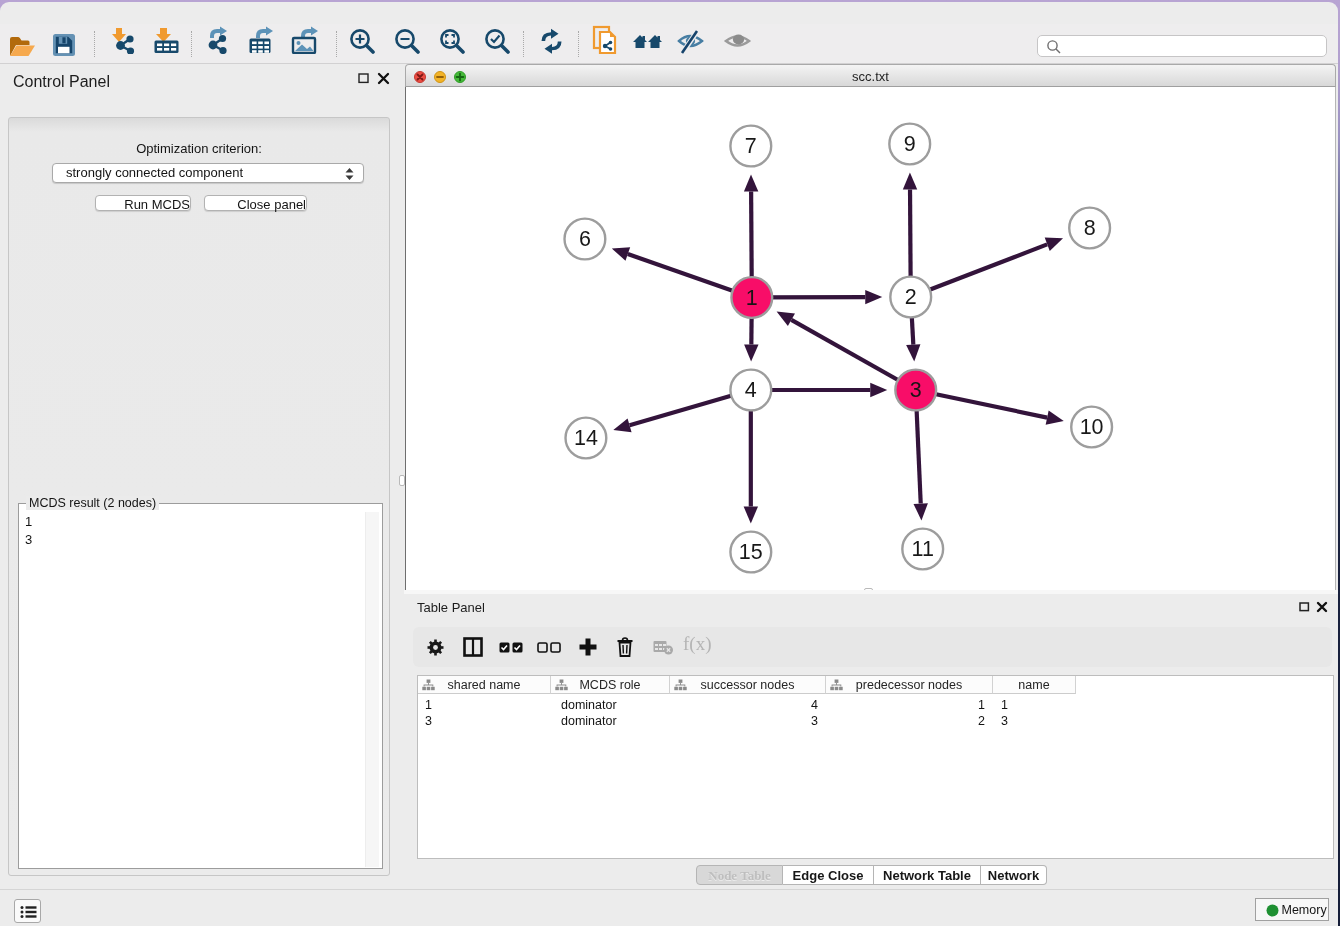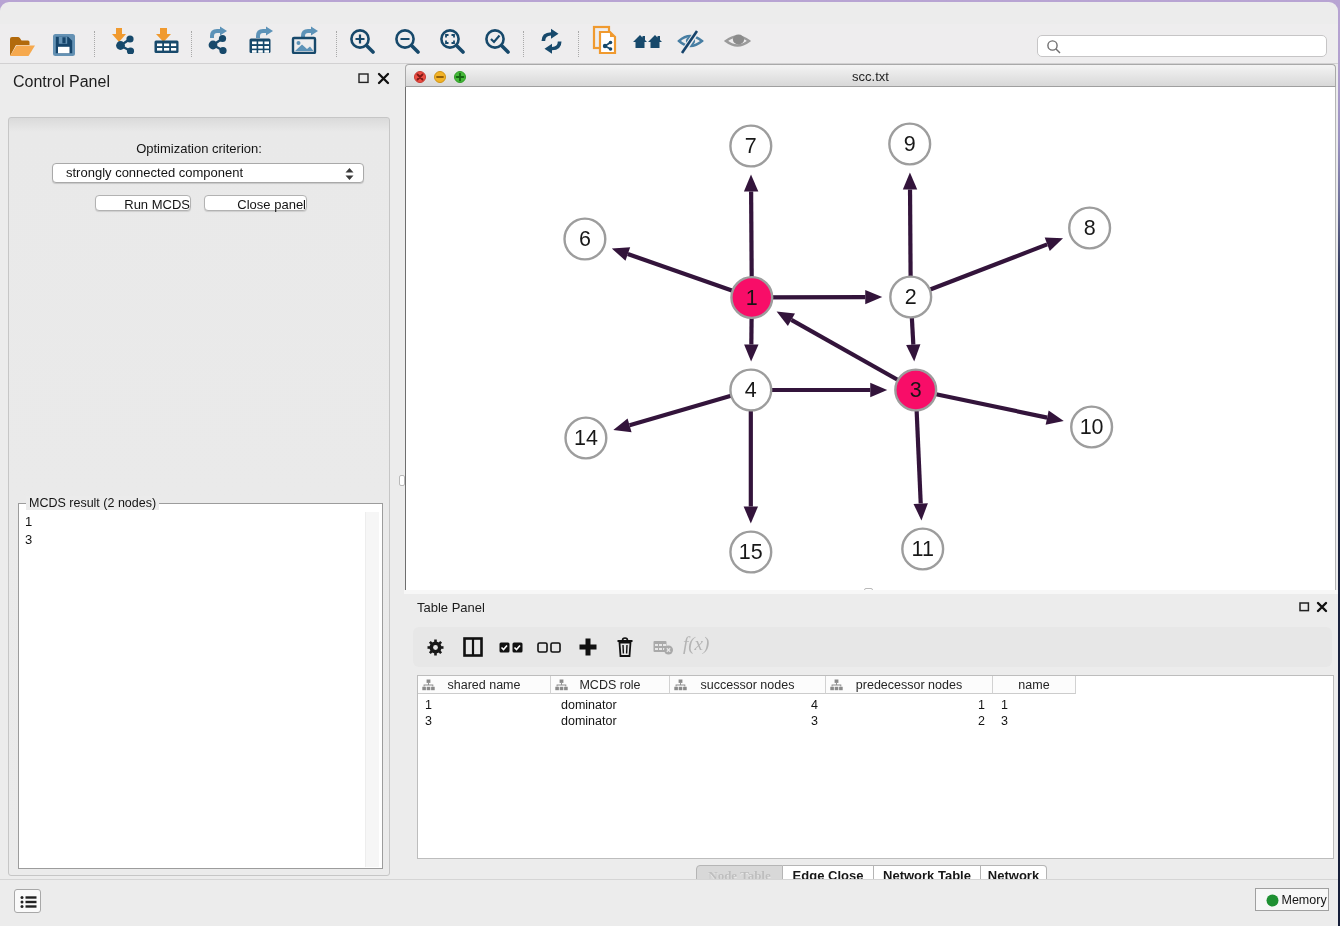--- a/index.html
+++ b/index.html
@@ -41,21 +41,21 @@
 .tp-head { position:absolute; left:13px; top:10px; font-size:13px; color:rgba(26,26,26,.99); }
 .tp-toolbar { position:absolute; left:9px; top:37px; right:6px; height:40px; background:#e7e7e7; border-radius:6px; }
 .tp-table { position:absolute; left:13px; top:85px; right:4px; height:184px; background:#fff; border:1px solid #bdbdbd;padding-left:7px; }
 .th { position:absolute; top:0; height:18px; background:#fcfcfc; border-right:1px solid #d2d2d2; border-bottom:1px solid #cccccc; font-size:12.5px; color:rgba(34,34,34,.99); text-align:center; line-height:18px; }
 .td { position:absolute; font-size:12.5px; color:rgba(17,17,17,.99); height:16px; line-height:16px; }
 .btabs { position:absolute; bottom:4px; left:292px; height:20px; display:flex; }
 .btab { height:20px; line-height:20px; font-size:13px; font-weight:bold; color:rgba(20,20,20,.99); background:#fff; border:1px solid #b5b5b5; border-left:none; text-align:center; }
 .btab.sel { background:#d8d8d8; color:rgba(189,189,189,.99); border-radius:4px 0 0 4px; border-left:1px solid #b5b5b5; text-shadow:0 1px 0 #eee; font-weight:bold;font-family:Liberation Serif, serif; }
 .btab.last { border-radius:0 4px 4px 0; }
 
-.statusbar { position:absolute; left:0; bottom:10px; width:100%; height:37px; background:#ececec; border-top:1px solid #d5d5d5; }
+.statusbar { position:absolute; left:0; bottom:0; width:100%; height:37px; background:#ececec; border-top:1px solid #d5d5d5; }
 .sb-btn { position:absolute; left:14px; top:9px; width:27px; height:24px; background:#fafafa; border:1px solid #a8a8a8; border-radius:3px; }
 .mem-btn { position:absolute; right:9px; top:8px; width:74px; height:23px; background:#f7f7f7; border:1px solid #a0a0a0; font-size:12.5px; color:rgba(17,17,17,.99); }
 .grabber { position:absolute; background:#fff; border:1px solid #b9b9b9; border-radius:2px; }
 </style></head>
 <body>
 <div class="app">
   <div class="toolbar">
     <div class="sep" style="left:94px"></div>
 <div class="sep" style="left:191px"></div>
 <div class="sep" style="left:336px"></div>
@@ -343,21 +343,21 @@
             <rect x="2" y="4" width="3" height="2"></rect>
             <rect x="6" y="4" width="3" height="2"></rect>
             <rect x="10" y="4" width="3" height="2"></rect>
             <rect x="2" y="8" width="3" height="2"></rect>
             <rect x="6" y="8" width="3" height="2"></rect>
             <rect x="10" y="8" width="3" height="2"></rect>
           </g>
 <circle cx="15.5" cy="10" r="4.5" fill="#a9a9a9"></circle>
           <path d="M13.8 8.3 L17.2 11.7 M17.2 8.3 L13.8 11.7" stroke="#e7e7e7" stroke-width="1.3"></path>
         </svg>
-<div style="position:absolute;left:270px;top:6px;font-family:'Liberation Serif',serif;font-style:italic;font-size:19px;color:rgba(179,179,179,.99)">f(x)</div>
+<div style="position:absolute;left:270px;top:6px;font-family:'Liberation Serif',serif;font-size:19px;color:rgba(179,179,179,.99)">f(x)</div>
       </div>
     <div class="tp-table">
       <div class="th" style="left:0px;width:133px"><svg width="13" height="12" viewBox="0 0 13 12" style="position:absolute;left:4px;top:3px">
             <g fill="#8a8a8a">
               <rect x="4.6" y="0.5" width="3.8" height="3.4"></rect>
               <rect x="0.3" y="7.8" width="3.6" height="3.4"></rect>
               <rect x="4.7" y="7.8" width="3.6" height="3.4"></rect>
               <rect x="9.1" y="7.8" width="3.6" height="3.4"></rect>
               <path d="M6 4 L6.9 4 L6.9 5.5 L11.3 5.5 L11.3 7.6 L10.4 7.6 L10.4 6.4 L2.5 6.4 L2.5 7.6 L1.6 7.6 L1.6 5.5 L6 5.5 Z"></path>
             </g>

